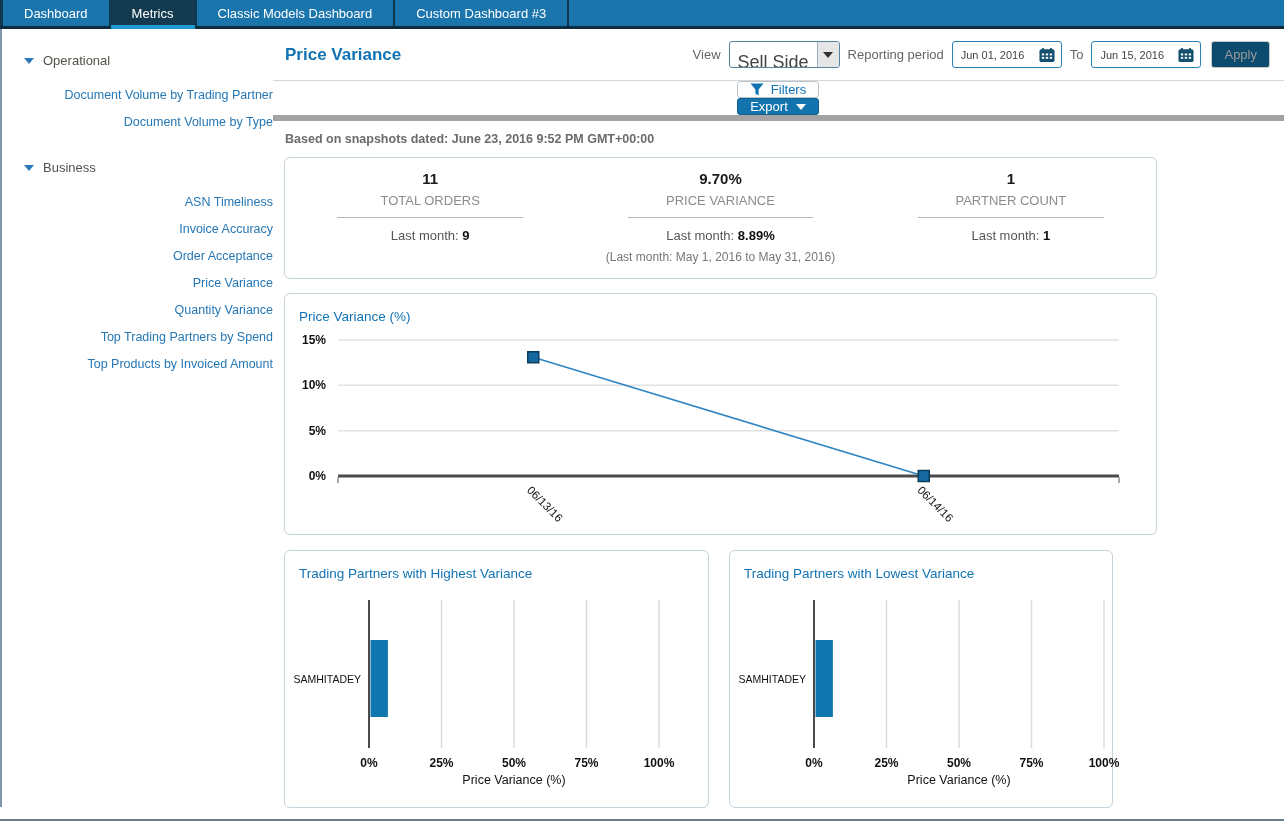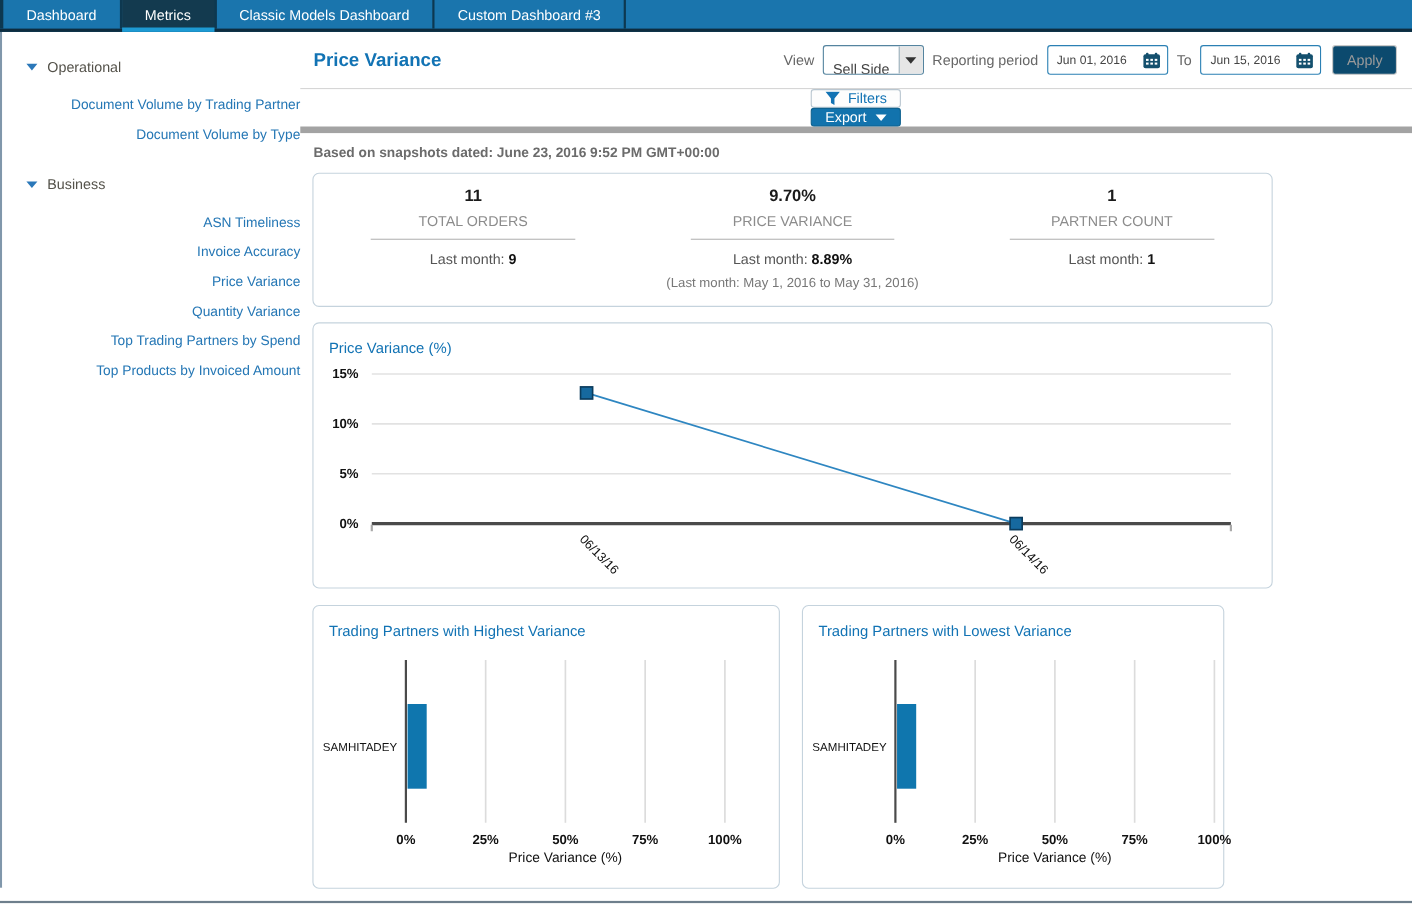--- a/index.html
+++ b/index.html
@@ -44,21 +44,21 @@
   .header-row {
     height:52px; display:flex; align-items:center;
     border-bottom:1px solid #d6d6d6; padding:0 14px 0 12px;
   }
   .page-title { color:#1273b4; font-size:17px; font-weight:bold; margin-right:auto; }
   .ctl-label { color:#666; font-size:13px; margin:0 8px; white-space:nowrap; }
   .dropdown {
     display:flex; align-items:stretch; height:27px; border:1px solid #55849f;
     border-radius:3px; background:#fff; overflow:hidden; cursor:pointer;
   }
-  .dropdown .dd-value { font-size:13px; color:#444; padding:0 8px; display:flex; align-items:center;margin-top:16px; }
+  .dropdown .dd-value { font-size:18px; color:#444; padding:0 8px; display:flex; align-items:center;margin-top:16px; }
   .dropdown .dd-btn {
     width:22px; background:#e6e6e6; border-left:1px solid #9fb3bf;
     display:flex; align-items:center; justify-content:center;
   }
   .dd-arrow {
     width:0; height:0; border-left:5px solid transparent; border-right:5px solid transparent;
     border-top:6px solid #333;
   }
   .date-field {
     display:flex; align-items:center; height:27px; border:1px solid #2b80b4;
@@ -142,20 +142,21 @@
       </div>
     </div>
     <div class="side-section" style="margin-top:18px;">
       <div class="side-header">
         <span class="tri-down"></span>
         <span>Business</span>
       </div>
       <div class="side-items">
         <div class="side-link">ASN Timeliness</div>
         <div class="side-link">Invoice Accuracy</div>
+        <div class="side-link">Order Acceptance</div>
         <div class="side-link">Price Variance</div>
         <div class="side-link">Quantity Variance</div>
         <div class="side-link">Top Trading Partners by Spend</div>
         <div class="side-link">Top Products by Invoiced Amount</div>
       </div>
     </div>
   </div>
 
   <div class="main">
 

